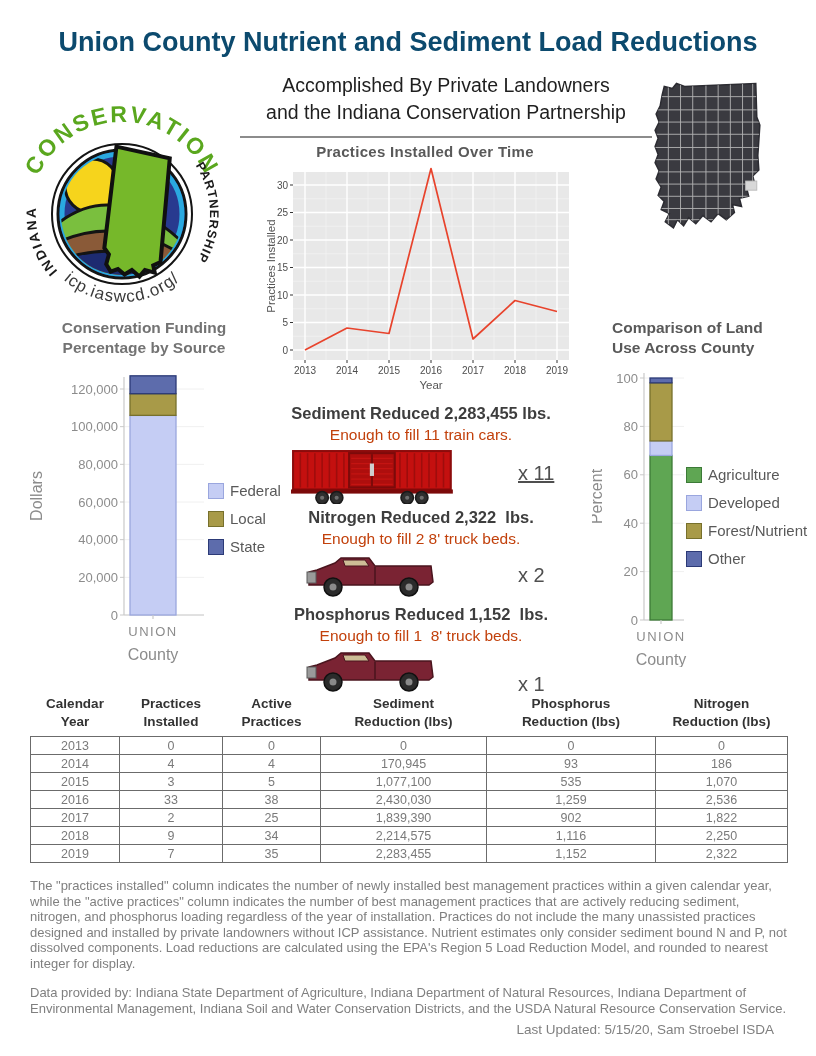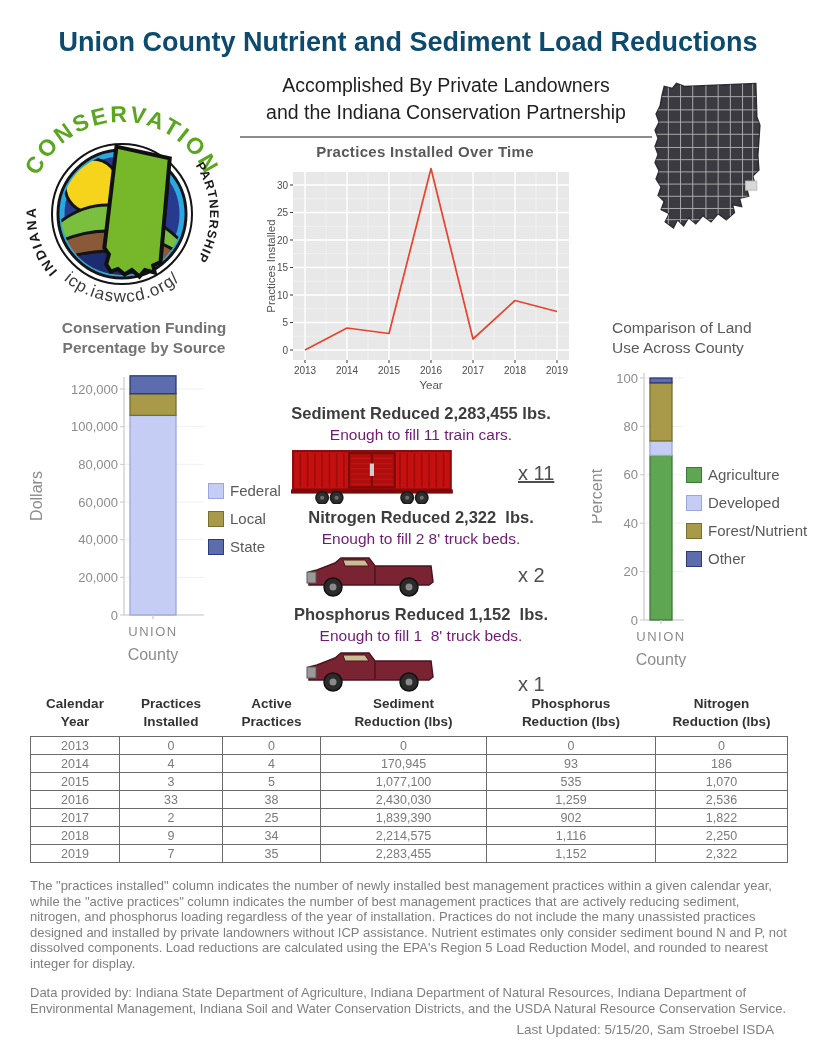--- a/index.html
+++ b/index.html
@@ -11,28 +11,28 @@
   .subtitle{position:absolute;left:240px;top:72px;width:412px;text-align:center;
             font-size:19.5px;color:#1f1f1f;line-height:1.4;padding-bottom:9px;
             border-bottom:2px solid #8c8c8c;}
   .map-box{position:absolute;left:648px;top:76px;width:122px;height:206px;}
   .linechart-box{position:absolute;left:266px;top:143px;width:318px;}
   .chart-title{ text-align:center;font-size:15px;font-weight:bold;color:#595959;letter-spacing:.3px;}
   .funding-box{position:absolute;left:28px;top:318px;width:290px;}
   .funding-box .bar-title{width:232px;text-align:center;font-size:15.5px;font-weight:bold;
        color:#737373;line-height:1.32;}
   .landuse-box{position:absolute;left:578px;top:318px;width:238px;}
-  .landuse-box .bar-title{padding-left:34px;font-size:15.5px;font-weight:normal;color:#595959;line-height:1.32;}
+  .landuse-box .bar-title{padding-left:34px;font-size:15.5px;font-weight:bold;color:#595959;line-height:1.32;}
   .legend{position:absolute;display:flex;flex-direction:column;}
   .lg-item{display:flex;align-items:center;margin-bottom:11px;font-size:15px;color:#595959;}
   .lg-sq{width:14px;height:14px;margin-right:6px;border:1px solid;}
   .reductions{position:absolute;left:243px;top:404px;width:356px;}
   .red-block{position:absolute;left:0;width:356px;}
   .red-head{text-align:center;font-size:16.5px;font-weight:bold;color:#3d3d3d;white-space:pre-wrap;}
-  .red-sub{text-align:center;font-size:15.5px;color:#701a75;margin-top:3px;white-space:pre-wrap;}
+  .red-sub{text-align:center;font-size:15.5px;color:#c2410c;margin-top:3px;white-space:pre-wrap;}
   .red-icon{position:absolute;}
   .red-mult{position:absolute;left:275px;font-size:20px;color:#4f4f4f;}
   .tbl{position:absolute;left:30px;top:693px;width:757px;border-collapse:collapse;table-layout:fixed;}
   .tbl th{font-size:13.5px;font-weight:bold;color:#333;white-space:pre-line;line-height:1.3;
           padding:2px 0 6px 0;vertical-align:top;}
   .tbl td{border:1px solid #6b6b6b;font-size:12.5px;color:#7a7a7a;text-align:center;
           height:17px;padding:0;}
   .notes{position:absolute;left:30px;width:758px;font-size:13px;color:#7f7f7f;line-height:15.5px;}
   .last-updated{position:absolute;right:42px;top:1022px;font-size:13.5px;color:#7f7f7f;}
   svg text{font-family:"Liberation Sans","DejaVu Sans",sans-serif;}

